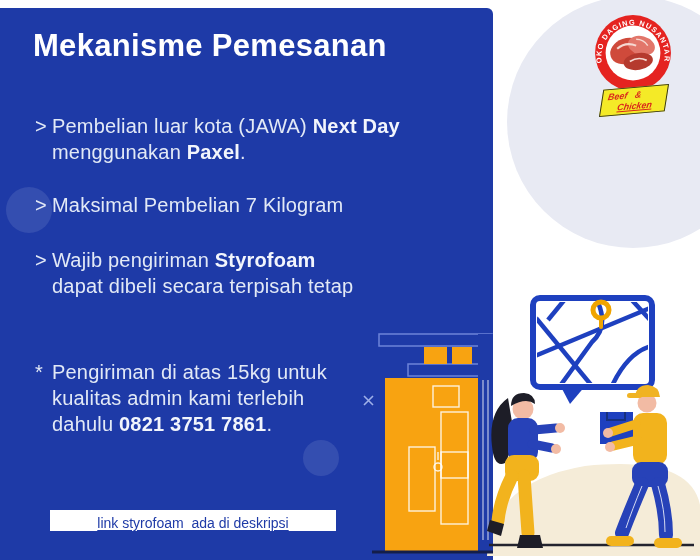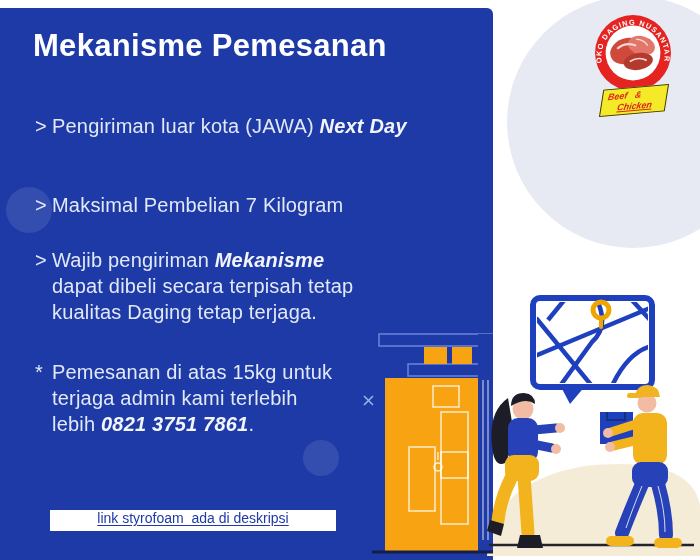--- a/index.html
+++ b/index.html
@@ -22,28 +22,28 @@
   .deco-c2{left:303px;top:432px;width:36px;height:36px;}
   
   .txt{position:absolute;z-index:3;color:#e2e9f6;}
   .page-title{
     left:33px;top:27px;color:#ffffff;font-weight:bold;
     font-size:31px;line-height:38px;letter-spacing:.3px;
   }
   .bullet{display:flex;font-size:20px;line-height:26px;letter-spacing:.2px;}
   .bullet .marker{width:17px;flex:0 0 17px;}
   .bullet .lines .line{white-space:nowrap;}
-  .em{font-weight:bold;font-style:italic;color:#f2f5fc;margin-top:28px;}
+  .em{font-weight:bold;color:#f2f5fc;margin-top:28px;}
   .pos-b1{left:35px;top:113px;}
   .pos-b2{left:35px;top:192px;}
   .pos-b3{left:35px;top:247px;}
   .pos-note{left:35px;top:359px;}
   .link-box{
     left:50px;top:510px;width:286px;height:21px;background:#ffffff;z-index:3;
-    display:flex;align-items:flex-start;justify-content:center;cursor:pointer;
+    display:flex;align-items:flex-end;justify-content:center;cursor:pointer;
   }
   .link-box span{
     color:#1e3aa7;font-size:14px;white-space:pre;
     text-decoration:underline;text-underline-offset:2px;
   }
   
   .illo{position:absolute;left:0;top:0;z-index:2;pointer-events:none;}
   
   .logo{position:absolute;left:594px;top:14px;width:78px;height:100px;z-index:5;}
   .logo svg{display:block;}
@@ -69,46 +69,46 @@
     <div class="deco-circle deco-c2"></div>
   </div>
 
   <div class="txt page-title">
     <div>Mekanisme Pemesanan</div>
   </div>
 
   <div class="txt bullet pos-b1">
     <span class="marker">&gt;</span>
     <div class="lines">
-      <div class="line"><span>Pengiriman luar kota (JAWA) </span><span class="em">Next Day</span></div>
+      <div class="line"><span>Pembelian luar kota (JAWA) </span><span class="em">Next Day</span></div>
+      <div class="line"><span>menggunakan </span><span class="em">Paxel</span><span>.</span></div>
     </div>
   </div>
 
   <div class="txt bullet pos-b2">
     <span class="marker">&gt;</span>
     <div class="lines">
       <div class="line">Maksimal Pembelian 7 Kilogram</div>
     </div>
   </div>
 
   <div class="txt bullet pos-b3">
     <span class="marker">&gt;</span>
     <div class="lines">
-      <div class="line"><span>Wajib pengiriman </span><span class="em">Mekanisme</span></div>
+      <div class="line"><span>Wajib pengiriman </span><span class="em">Styrofoam</span></div>
       <div class="line">dapat dibeli secara terpisah tetap</div>
-      <div class="line">kualitas Daging tetap terjaga.</div>
     </div>
   </div>
 
   <div class="txt bullet pos-note">
     <span class="marker">*</span>
     <div class="lines">
-      <div class="line">Pemesanan di atas 15kg untuk</div>
-      <div class="line">terjaga admin kami terlebih</div>
-      <div class="line"><span>lebih </span><span class="em">0821 3751 7861</span><span>.</span></div>
+      <div class="line">Pengiriman di atas 15kg untuk</div>
+      <div class="line">kualitas admin kami terlebih</div>
+      <div class="line"><span>dahulu </span><span class="em">0821 3751 7861</span><span>.</span></div>
     </div>
   </div>
 
   <div class="txt link-box">
     <span>link styrofoam  ada di deskripsi</span>
   </div>
 
   <svg class="illo" width="700" height="560" viewBox="0 0 700 560">
     <defs>
       <clipPath id="mapclip">

